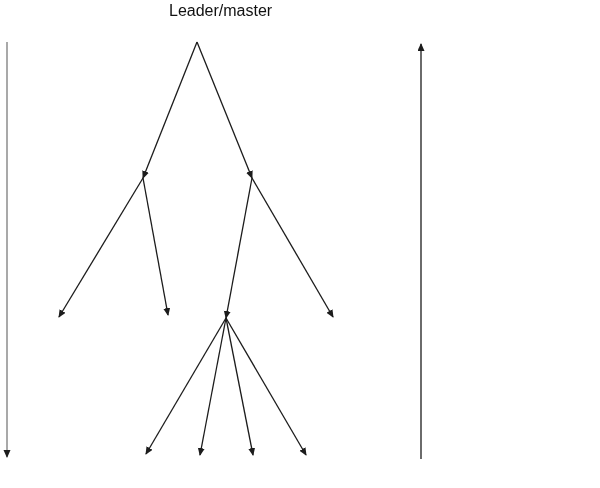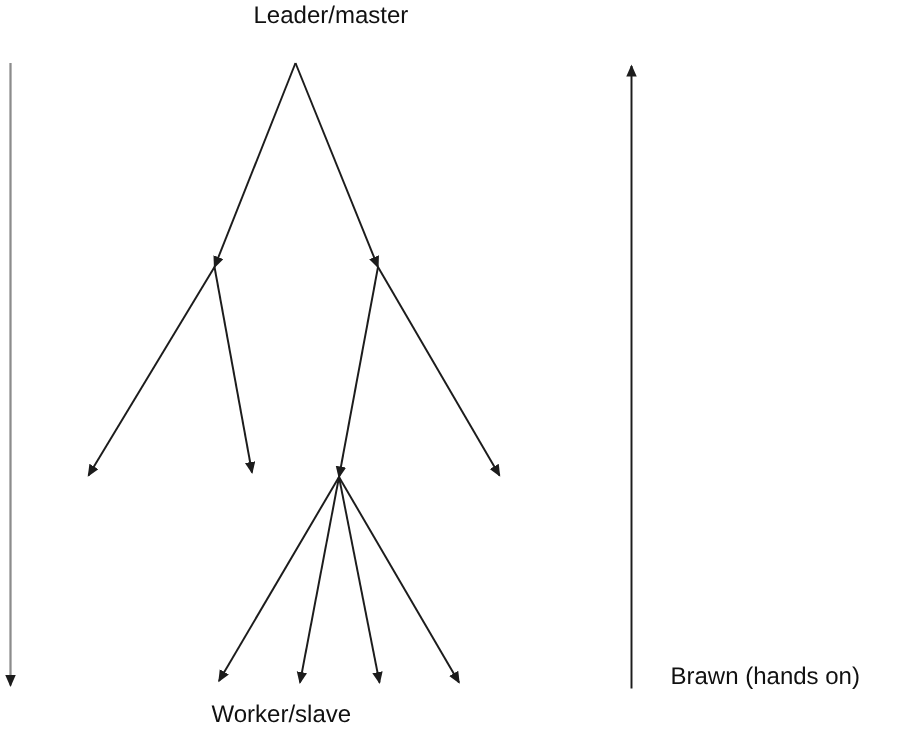--- a/index.html
+++ b/index.html
@@ -56,18 +56,16 @@
         <line x1="226" y1="318" x2="200" y2="455" stroke="#1c1c1c" stroke-width="1.3" marker-end="url(#arrowhead)"></line>
         <line x1="226" y1="318" x2="253" y2="455" stroke="#1c1c1c" stroke-width="1.3" marker-end="url(#arrowhead)"></line>
         <line x1="226" y1="318" x2="306" y2="455" stroke="#1c1c1c" stroke-width="1.3" marker-end="url(#arrowhead)"></line>
         <line x1="7" y1="42" x2="7" y2="457" stroke="#8c8c8c" stroke-width="1.5" marker-end="url(#arrowhead)"></line>
         <line x1="421" y1="459" x2="421" y2="44" stroke="#1c1c1c" stroke-width="1.3" marker-end="url(#arrowhead)"></line>
       </g>
   </svg>
 
   <div class="lbl lbl-leader">Leader/master</div>
 
-  <div class="lbl lbl-worker">Worker/slave</div>
 
 
-  <div class="lbl lbl-brawn">Brawn (hands on)</div>
 
 </div>
 
 </body></html>

